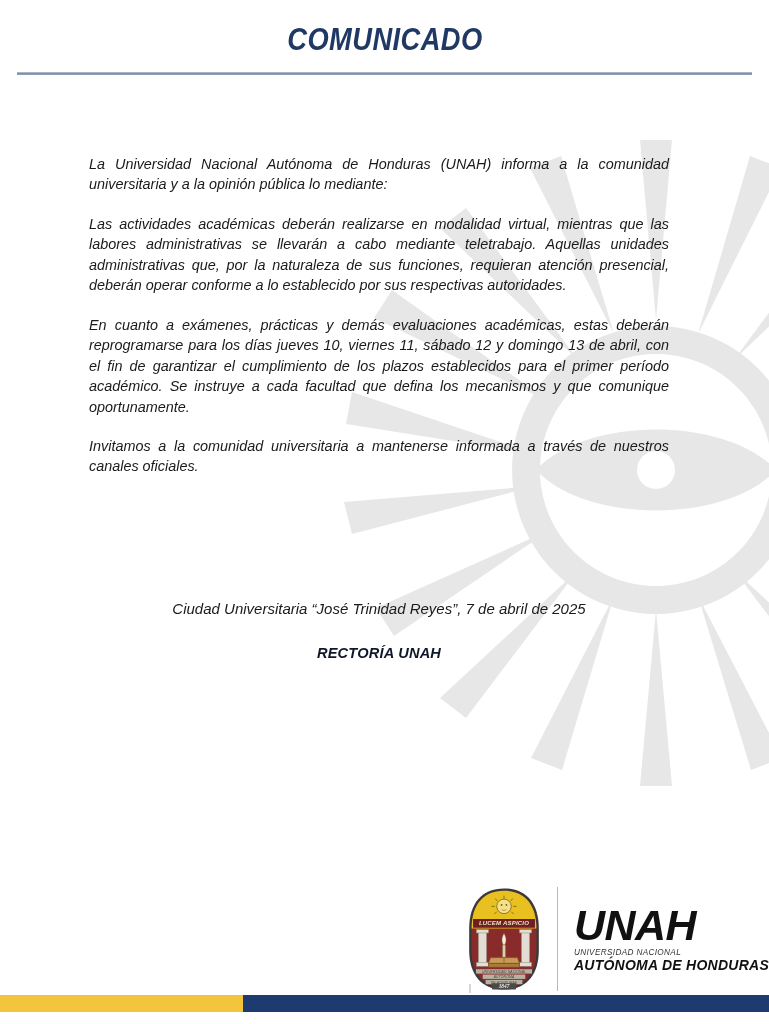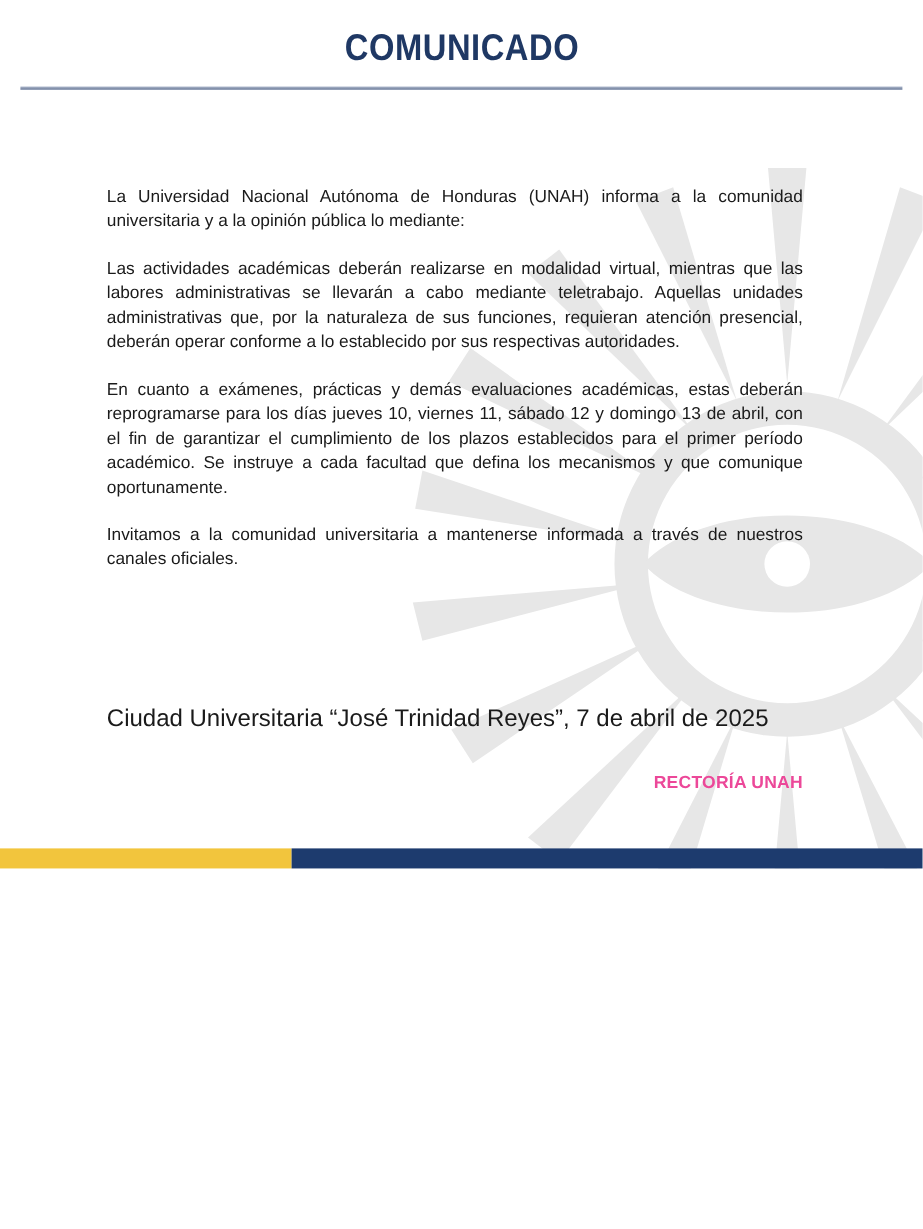--- a/index.html
+++ b/index.html
@@ -6,24 +6,25 @@
     margin: 0;
     padding: 0;
     background: #ffffff;
   }
   body {
     font-family: "Liberation Sans", sans-serif;
   }
   .page {
     position: relative;
     width: 769px;
-    height: 724px;
+    height: 1012px;
     background: #ffffff;
     overflow: hidden;
     box-sizing: border-box;
+    font-style: italic;
   }
 
   
   .watermark {
     position: absolute;
     left: 300px;
     top: 130px;
     width: 700px;
     height: 700px;
     z-index: 0;
@@ -72,50 +73,50 @@
     line-height: 1.42;
     color: #1a1a1a;
     text-align: justify;
     text-justify: inter-word;
   }
   .body-copy p:last-child { margin-bottom: 0; }
 
   .place-date {
     position: absolute;
     left: 89px;
-    top: 588px;
+    top: 600px;
     width: 580px;
-    text-align: left;
-    font-size: 20px;
+    text-align: center;
+    font-size: 15px;
     color: #1a1a1a;
     z-index: 2;
   }
   .signature {
     position: absolute;
     left: 89px;
     top: 645px;
     width: 580px;
-    text-align: right;
+    text-align: center;
     font-size: 14.6px;
     font-weight: bold;
-    color: #ec4899;
+    color: #0f172a;
     letter-spacing: 0.2px;
     z-index: 2;
   }
 
   
   .footer-logo {
     position: absolute;
     left: 0;
     top: 884px;
     width: 769px;
     height: 110px;
     display: flex;
     align-items: center;
-    justify-content: space-between;
+    justify-content: flex-end;
     z-index: 3;
   }
   .crest { width: 78px; height: 104px; display: block; }
   .logo-divider {
     width: 1px;
     height: 104px;
     background: #b9b9b9;
     margin: 0 16px 0 14px;
   }
   .wordmark { display: flex; flex-direction: column; justify-content: center; }

